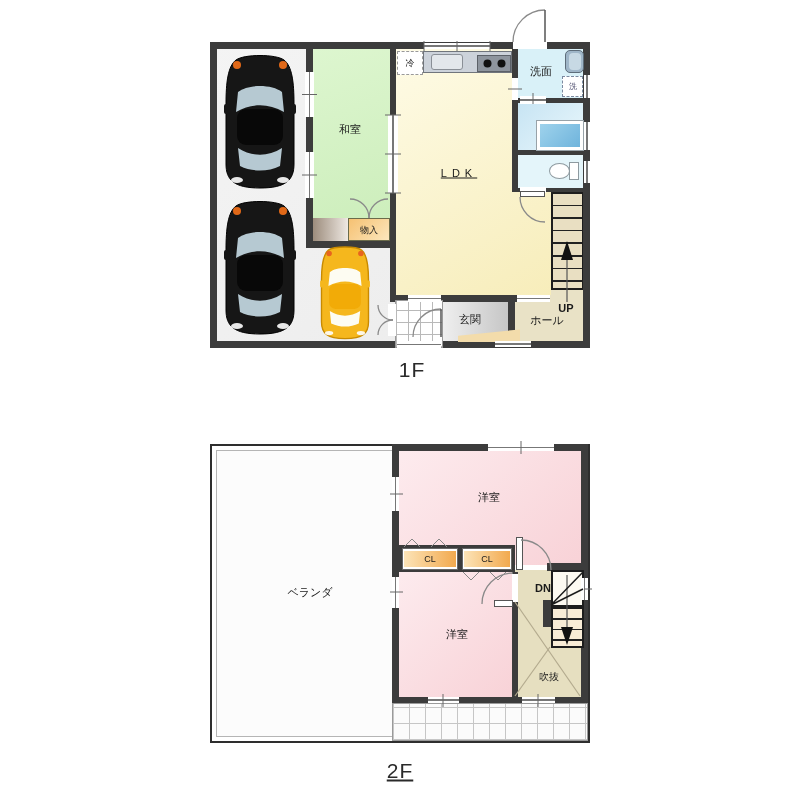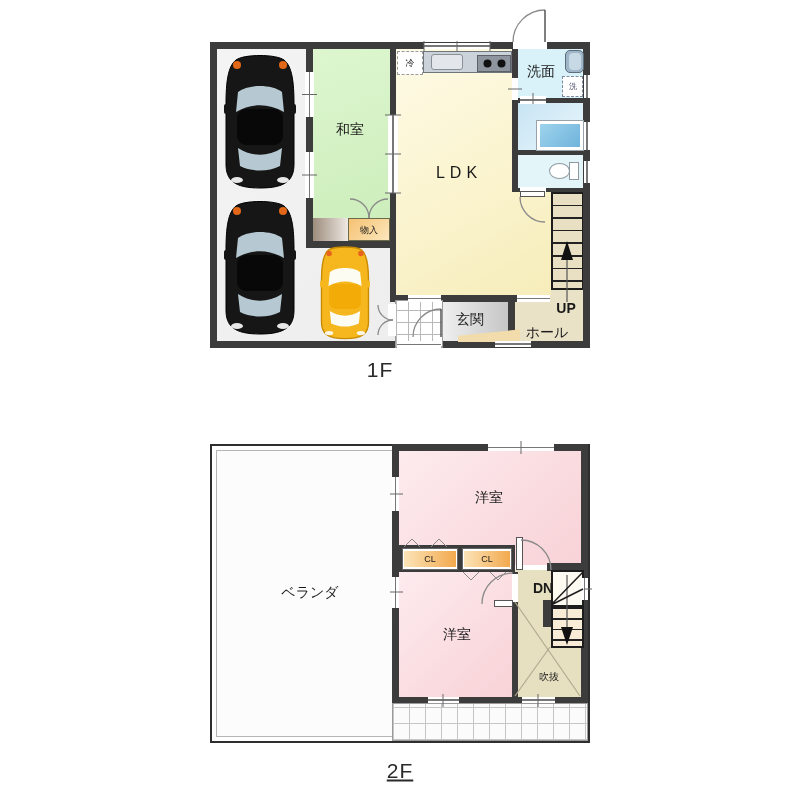--- a/index.html
+++ b/index.html
@@ -1,25 +1,25 @@
 <!DOCTYPE html>
 <html><head>
 <meta charset="utf-8">
 <style>
   html,body{margin:0;padding:0;background:#fff;}
   #canvas{position:relative;width:800px;height:800px;background:#ffffff;overflow:hidden;
           font-family:"Liberation Sans","DejaVu Sans",sans-serif;}
   .abs{position:absolute;}
   .wall{position:absolute;background:#3c3c3c;}
-  .lbl{position:absolute;transform:translate(-50%,-50%);font-size:14px;color:#1a1a1a;
+  .lbl{position:absolute;transform:translate(-50%,-50%);font-size:11px;color:#1a1a1a;
        white-space:nowrap;line-height:1;}
   .s8{font-size:8px;color:#446;}
   .s9{font-size:9px;}
   .s10{font-size:10px;}
-  .s12{font-size:16px;letter-spacing:5px;}
+  .s12{font-size:11px;letter-spacing:5px;text-decoration:underline;}
   .bold{font-weight:bold;}
   .floorlbl{font-size:21px;color:#2a2a2a;letter-spacing:1px;}
   .gap{position:absolute;background:#fff;}
   .win-h{position:absolute;background:linear-gradient(180deg,#fff 0 40%,#777 40% 60%,#fff 60% 100%);}
   .win-v{position:absolute;background:linear-gradient(90deg,#fff 0 40%,#777 40% 60%,#fff 60% 100%);}
   .leaf{position:absolute;background:#fff;border:1px solid #555;box-sizing:border-box;}
   .grid12{background-color:#fff;
     background-image:repeating-linear-gradient(0deg,#b9b9b9 0 1px,transparent 1px 12px),
                      repeating-linear-gradient(90deg,#b9b9b9 0 1px,transparent 1px 12px);
     border:1px solid #999;box-sizing:border-box;}
@@ -147,23 +147,23 @@
       <ellipse cx="59" cy="126" rx="6" ry="3" fill="#fff" opacity="0.9"></ellipse>
   </svg>
 
   <div class="lbl" style="left:350px;top:129px;">和室</div>
   <div class="lbl s12" style="left:459px;top:173px;">LDK</div>
   <div class="lbl s9" style="left:369px;top:230px;">物入</div>
   <div class="lbl s9" style="left:410px;top:63px;">冷</div>
   <div class="lbl" style="left:541px;top:71px;">洗面</div>
   <div class="lbl s8" style="left:573px;top:87px;">洗</div>
   <div class="lbl" style="left:470px;top:319px;">玄関</div>
-  <div class="lbl" style="left:547px;top:332px;">ホール</div>
+  <div class="lbl" style="left:547px;top:320px;">ホール</div>
   <div class="lbl bold" style="left:566px;top:308px;">UP</div>
-  <div class="lbl floorlbl" style="left:380px;top:369px;text-align:right;">1F</div>
+  <div class="lbl floorlbl" style="left:412px;top:369px;text-align:right;">1F</div>
 
   <div class="abs" style="left:210px;top:444px;width:380px;height:299px;background:#ffffff;border:2px solid #2e2e2e;box-sizing:border-box;"></div>
   <div class="abs" style="left:216px;top:450px;width:176px;height:287px;background:#fcfcfc;border:1px solid #b5b5b5;border-right:none;box-sizing:border-box;"></div>
 
   <div class="abs" style="left:399px;top:451px;width:182px;height:114px;background:linear-gradient(135deg,#fdebee,#f8d2d7);"></div>
   <div class="abs" style="left:399px;top:572px;width:113px;height:125px;background:linear-gradient(135deg,#fdebee,#f8d2d7);"></div>
   <div class="abs" style="left:515px;top:570px;width:66px;height:127px;background:#e6dfc0;"></div>
   <div class="abs grid16" style="left:392px;top:703px;width:196px;height:38px;"></div>
 
   <div class="wall" style="left:392px;top:444px;width:196px;height:7px;"></div>

